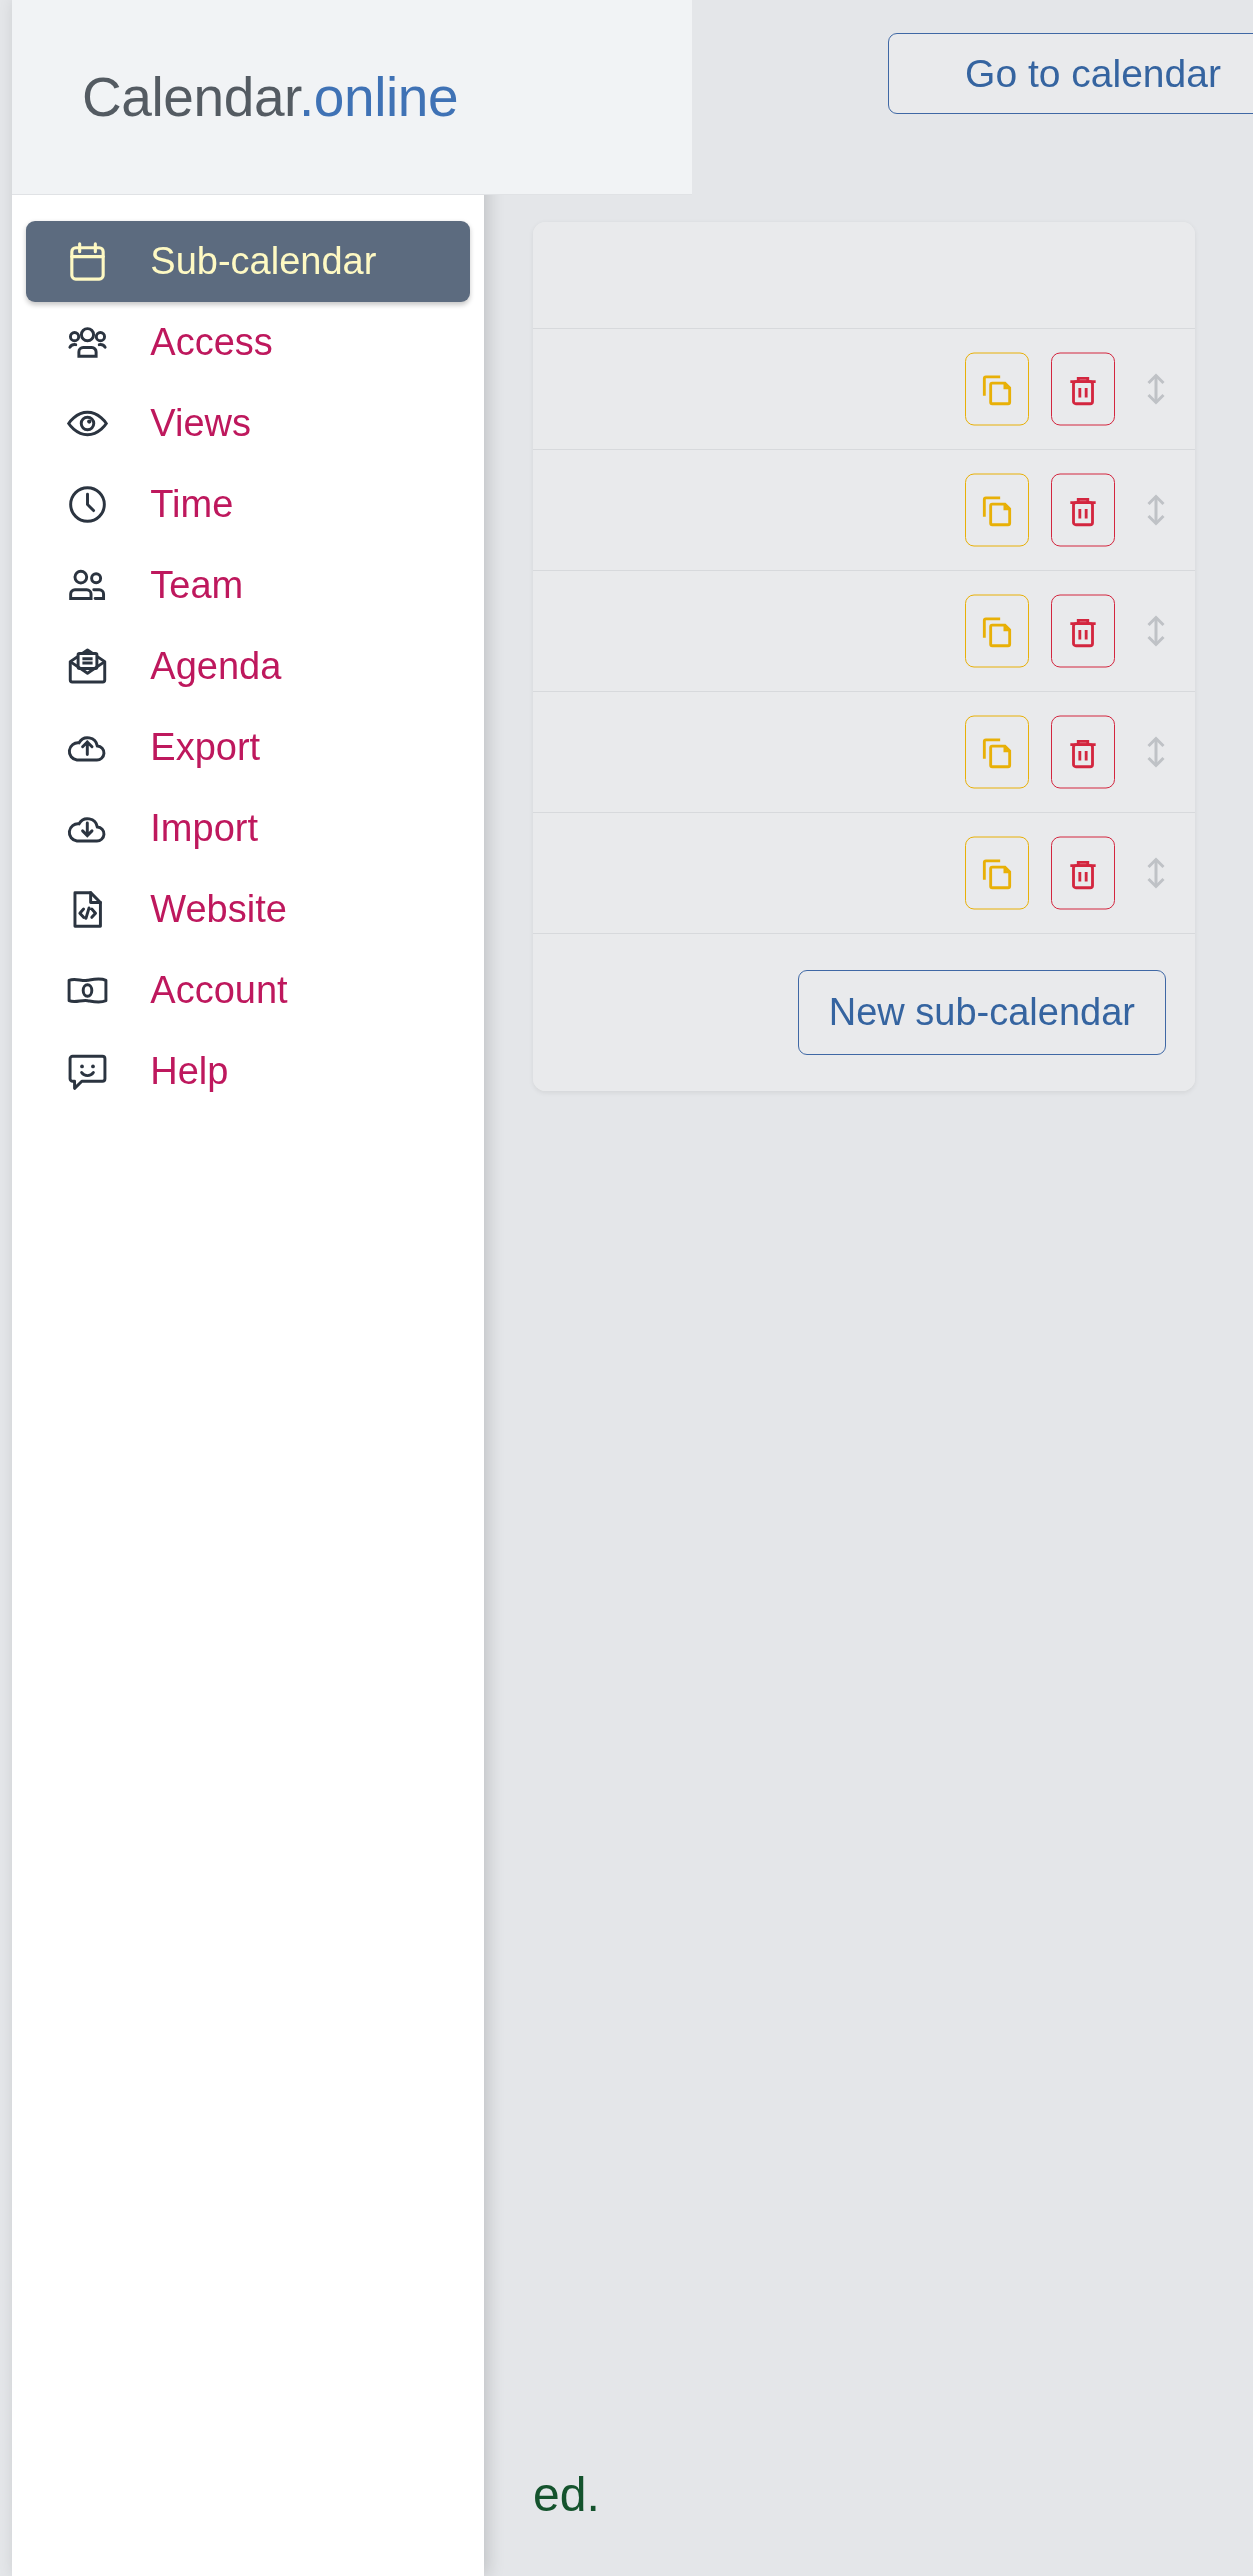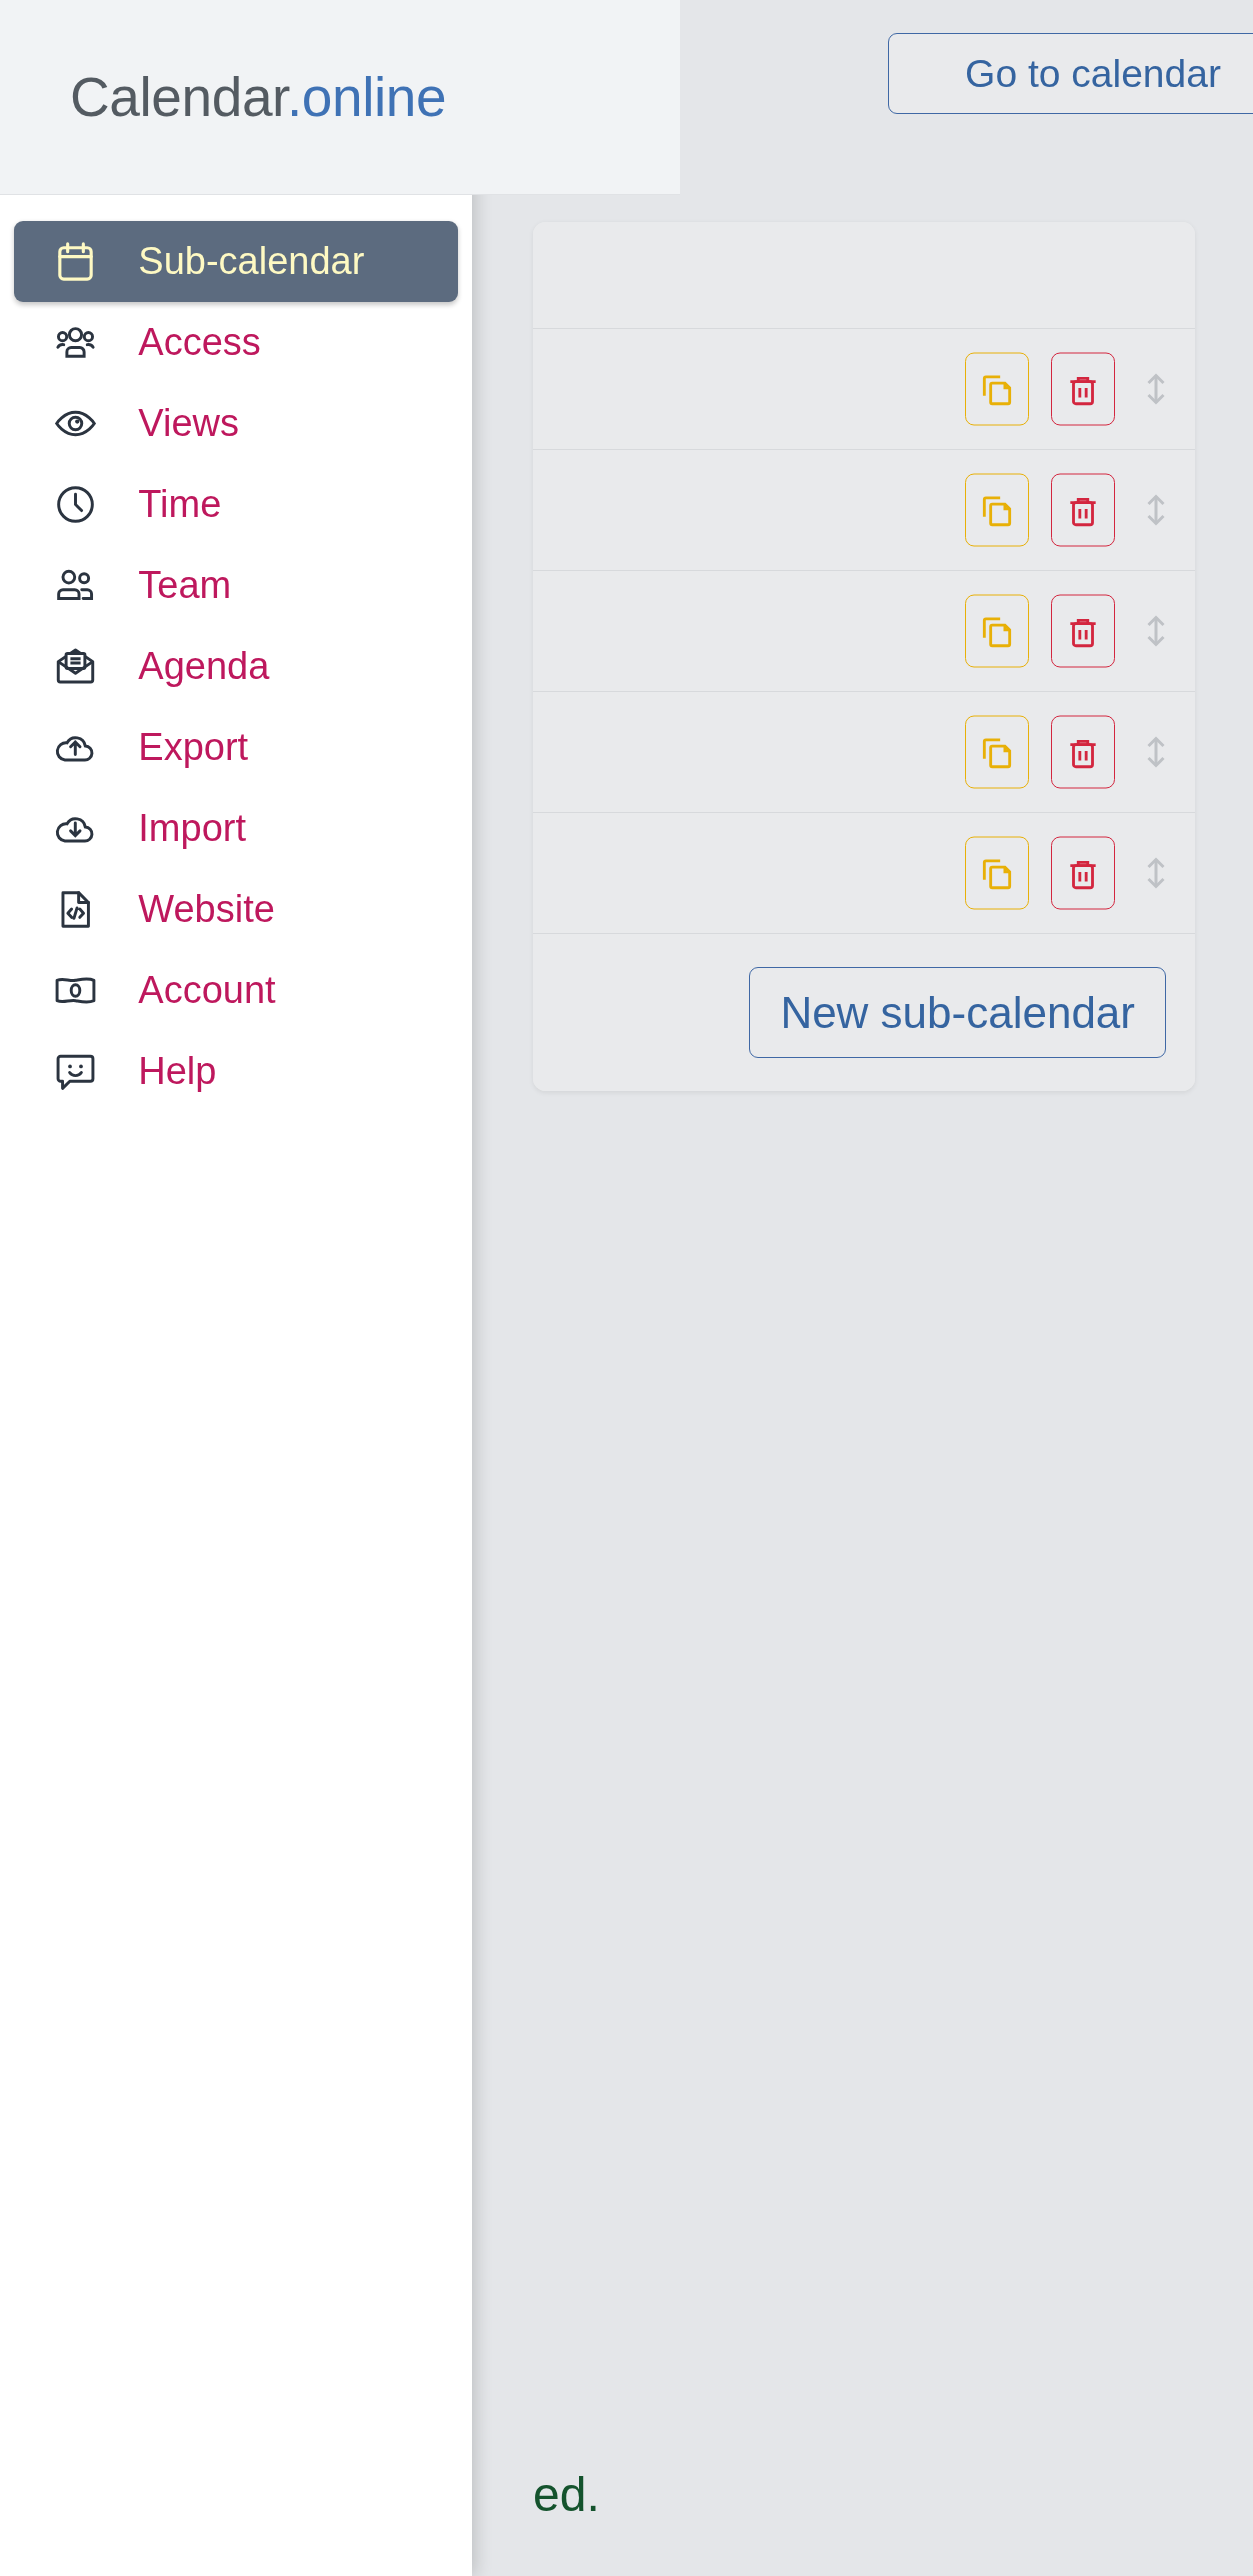--- a/index.html
+++ b/index.html
@@ -54,31 +54,31 @@
   .icon-btn.trash { border: 1.8px solid #d3263f; }
   .reorder { width: 39px; display:flex; align-items:center; justify-content:center; }
 
   .row-footer {
     height: 157px; background: #e9eaec;
     display: flex; align-items: center; justify-content: flex-end;
     padding-right: 29px;
   }
   .new-sub-btn {
     border: 1.8px solid #3f68a5; border-radius: 9px;
-    color: #3564a0; font-size: 44px;
+    color: #3564a0; font-size: 38px;
     padding: 19.7px 30px; white-space: nowrap; background: transparent;
   }
   .bottom-note {
     position: absolute; left: 533px; top: 2467px;
     font-size: 48px; color: #14532d; white-space: nowrap;
   }
 
   
   .menu-panel {
-    position: absolute; left: 0; top: 0; width: 472px; height: 2576px;
+    position: absolute; left: 12px; top: 0; width: 472px; height: 2576px;
     background: #ffffff;
     box-shadow: 3.6px 0 16px rgba(0,0,0,.16);
     z-index: 10;
   }
   .brand-bar {
     height: 195px; width: 680px; background: #f1f3f5;
     border-bottom: 0.9px solid #e0e2e5;
     display: flex; align-items: center; justify-content: flex-start;
     padding-left: 70px;
     overflow: visible;

